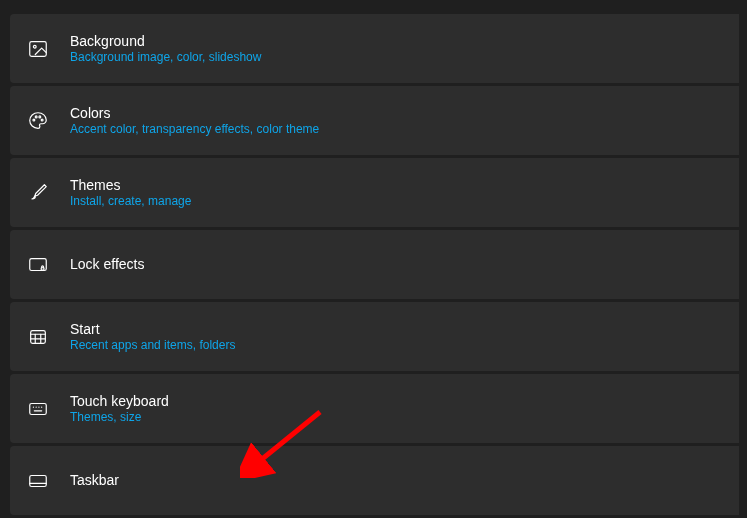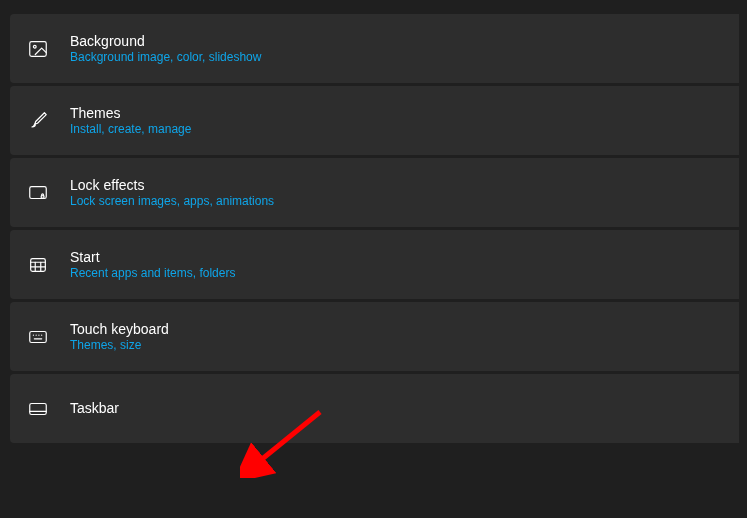--- a/index.html
+++ b/index.html
@@ -82,20 +82,35 @@
           <circle cx="8.5" cy="9.5" r="1.5"></circle>
           <path d="M21 16l-5-5-7 7"></path>
         </svg>
     </span>
     <div class="texts">
       <span class="title">Background</span>
       <span class="subtitle">Background image, color, slideshow</span>
     </div>
   </div>
 
+  <div class="item">
+    <span class="icon-wrap">
+      <svg viewBox="0 0 24 24">
+          <path d="M12 3c-5 0-9 3.8-9 8.5S7 20 12 20c1.7 0 2-1 2-1.8 0-.7-.4-1.2-.4-1.9 0-1 .8-1.3 1.6-1.3h1.8c2.2 0 4-1.8 4-4C21 6.6 17 3 12 3z"></path>
+          <circle cx="7.5" cy="11" r="1"></circle>
+          <circle cx="10" cy="7.5" r="1"></circle>
+          <circle cx="14" cy="7.5" r="1"></circle>
+          <circle cx="16.5" cy="11" r="1"></circle>
+        </svg>
+    </span>
+    <div class="texts">
+      <span class="title">Colors</span>
+      <span class="subtitle">Accent color, transparency effects, color theme</span>
+    </div>
+  </div>
 
   <div class="item">
     <span class="icon-wrap">
       <svg viewBox="0 0 24 24">
           <path d="M19 3l2 2-9.5 9.5-3 1 1-3L19 3z"></path>
           <path d="M8.5 15.5c-1 1-1 3-3 3 0 0 2 0 3-1 .7-.7.7-1.7 0-2z"></path>
         </svg>
     </span>
     <div class="texts">
       <span class="title">Themes</span>
@@ -106,21 +121,20 @@
   <div class="item">
     <span class="icon-wrap">
       <svg viewBox="0 0 24 24">
           <rect x="3" y="5" width="18" height="13" rx="2"></rect>
           <path d="M18 15v-1a1 1 0 0 0-2 0v1"></path>
           <rect x="15.5" y="15" width="3" height="2.5" rx="0.5"></rect>
         </svg>
     </span>
     <div class="texts">
       <span class="title">Lock effects</span>
-      <span class="subtitle">Lock screen images, apps, animations</span>
     </div>
   </div>
 
   <div class="item">
     <span class="icon-wrap">
       <svg viewBox="0 0 24 24">
           <rect x="4" y="5" width="16" height="14" rx="2"></rect>
           <line x1="4" y1="9" x2="20" y2="9"></line>
           <line x1="9" y1="9" x2="9" y2="19"></line>
           <line x1="15" y1="9" x2="15" y2="19"></line>

